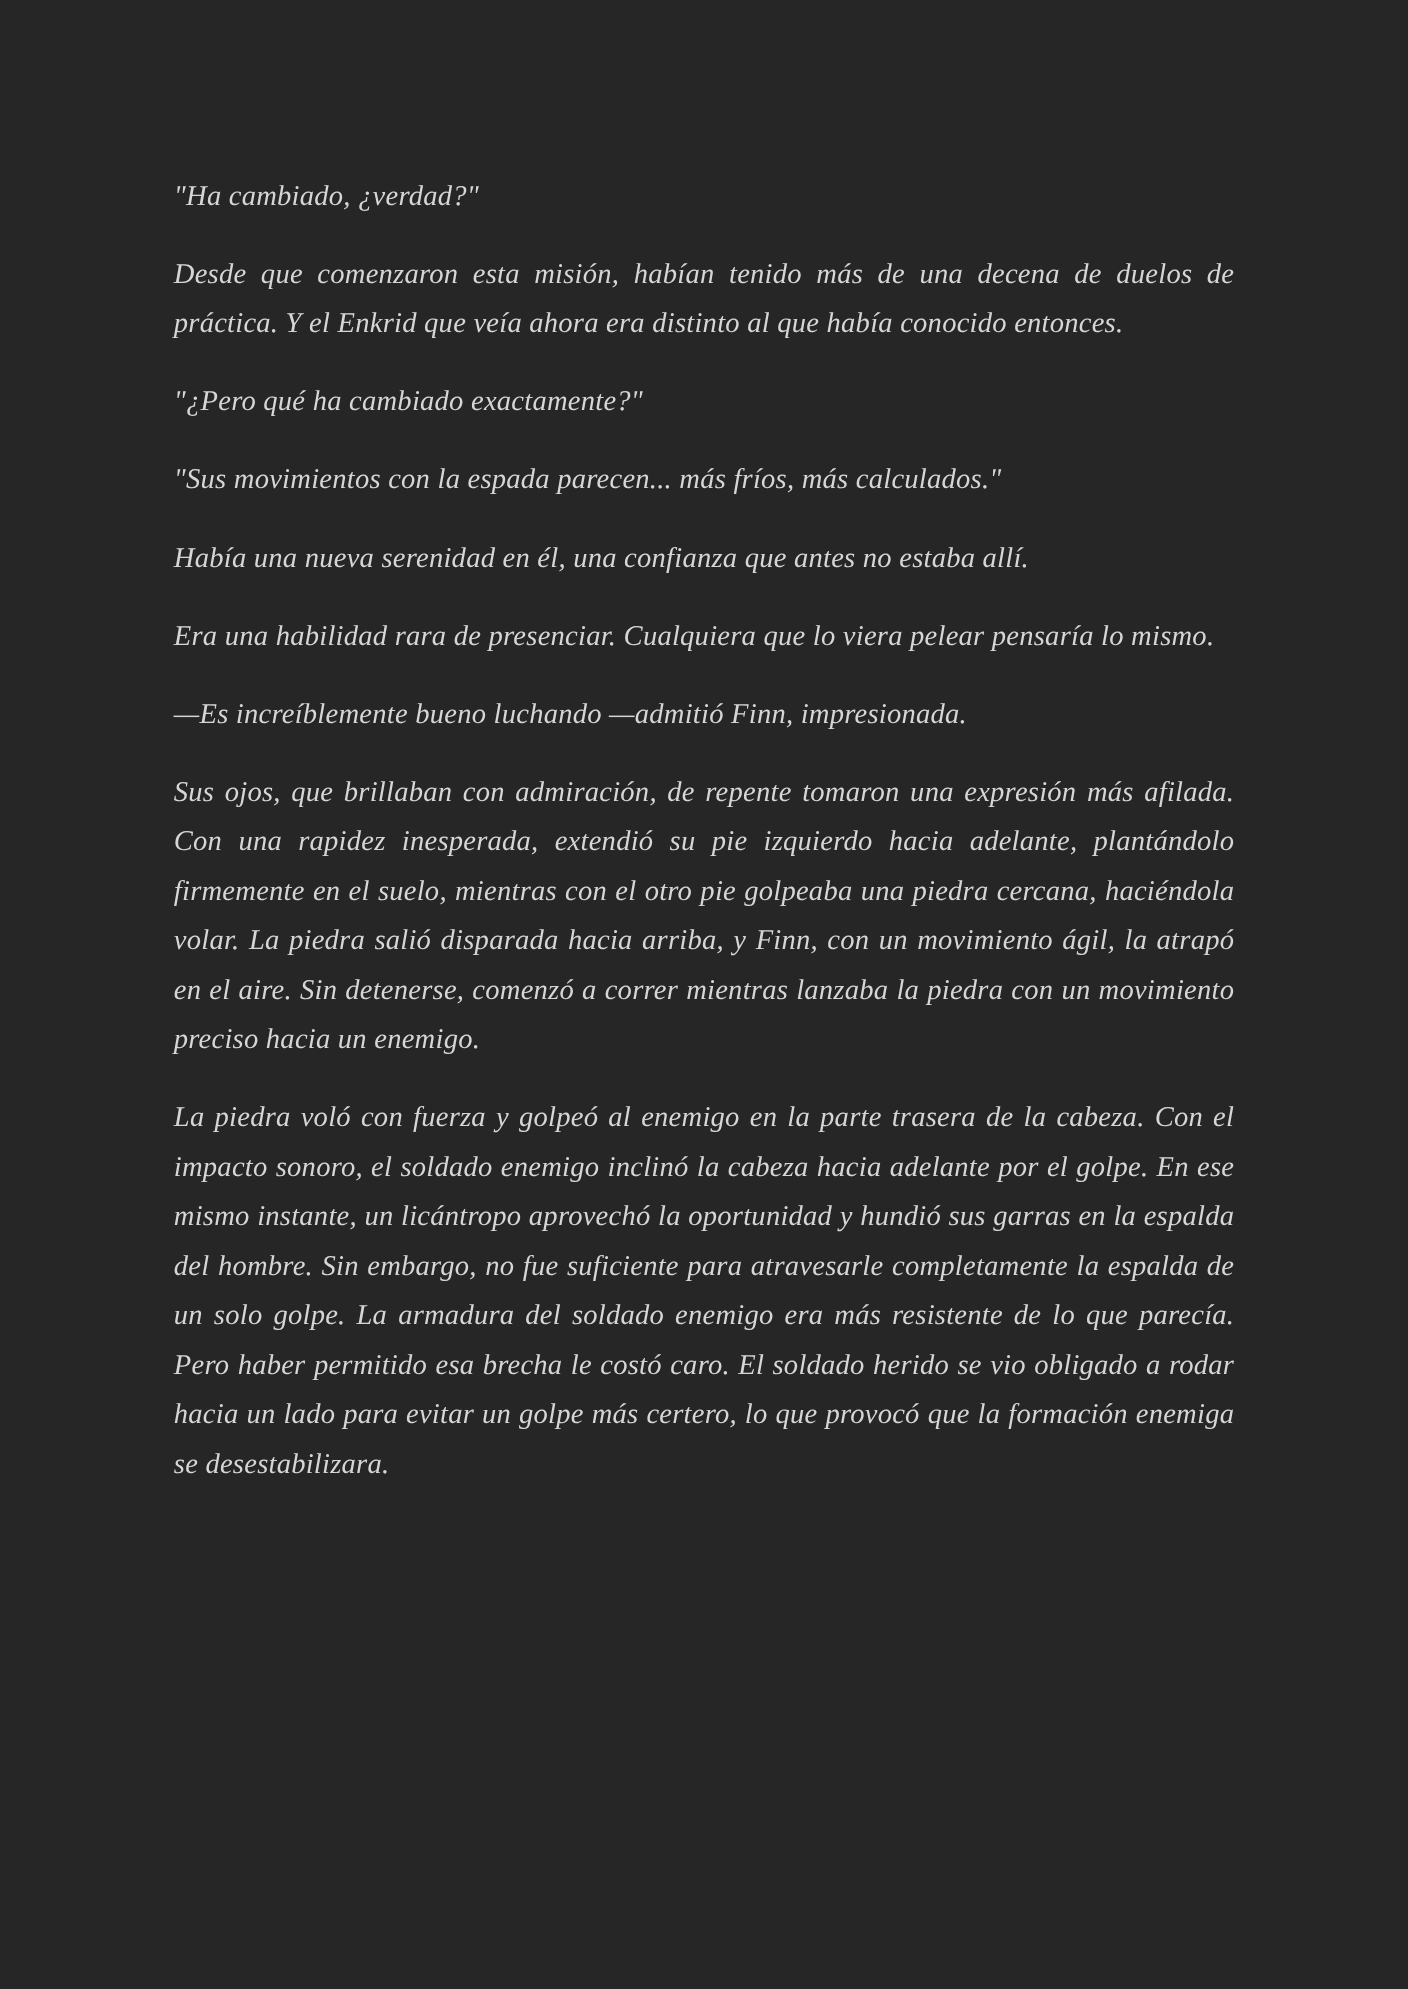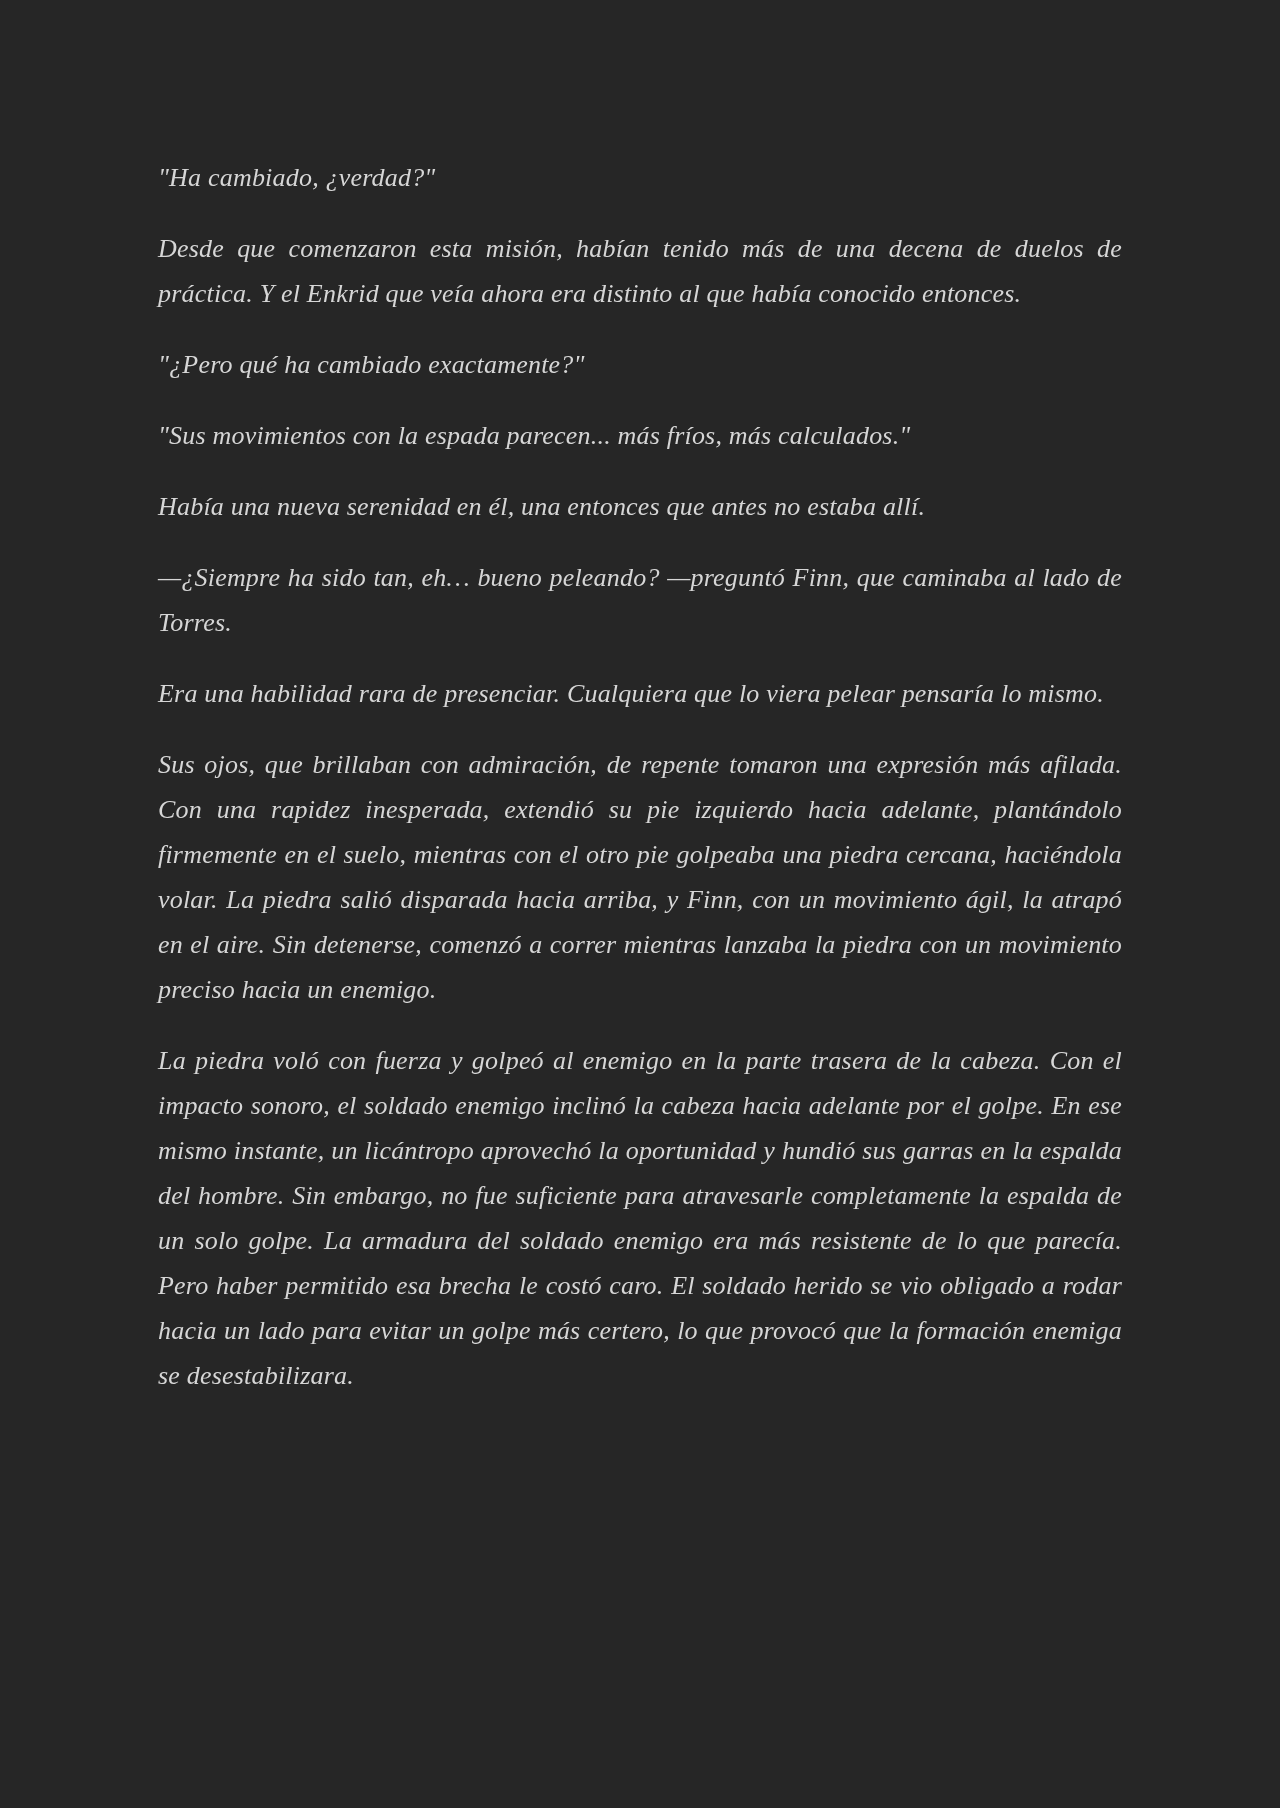--- a/index.html
+++ b/index.html
@@ -36,19 +36,19 @@
 </style>
 </head>
 <body>
 
 <div class="page">
   <div class="reader-text">
     <p class="italic">"Ha cambiado, ¿verdad?"</p>
     <p>Desde que comenzaron esta misión, habían tenido más de una decena de duelos de práctica. Y el Enkrid que veía ahora era distinto al que había conocido entonces.</p>
     <p class="italic">"¿Pero qué ha cambiado exactamente?"</p>
     <p class="italic">"Sus movimientos con la espada parecen... más fríos, más calculados."</p>
-    <p>Había una nueva serenidad en él, una entonces que antes no estaba allí.</p>
-    <p>—¿Siempre ha sido tan, eh… bueno peleando? —preguntó Finn, que caminaba al lado de Torres.</p>
+    <p>Había una nueva serenidad en él, una confianza que antes no estaba allí.</p>
     <p>Era una habilidad rara de presenciar. Cualquiera que lo viera pelear pensaría lo mismo.</p>
+    <p>—Es increíblemente bueno luchando —admitió Finn, impresionada.</p>
     <p>Sus ojos, que brillaban con admiración, de repente tomaron una expresión más afilada. Con una rapidez inesperada, extendió su pie izquierdo hacia adelante, plantándolo firmemente en el suelo, mientras con el otro pie golpeaba una piedra cercana, haciéndola volar. La piedra salió disparada hacia arriba, y Finn, con un movimiento ágil, la atrapó en el aire. Sin detenerse, comenzó a correr mientras lanzaba la piedra con un movimiento preciso hacia un enemigo.</p>
     <p>La piedra voló con fuerza y golpeó al enemigo en la parte trasera de la cabeza. Con el impacto sonoro, el soldado enemigo inclinó la cabeza hacia adelante por el golpe. En ese mismo instante, un licántropo aprovechó la oportunidad y hundió sus garras en la espalda del hombre. Sin embargo, no fue suficiente para atravesarle completamente la espalda de un solo golpe. La armadura del soldado enemigo era más resistente de lo que parecía. Pero haber permitido esa brecha le costó caro. El soldado herido se vio obligado a rodar hacia un lado para evitar un golpe más certero, lo que provocó que la formación enemiga se desestabilizara.</p>
   </div>
 </div>
 
 </body></html>

